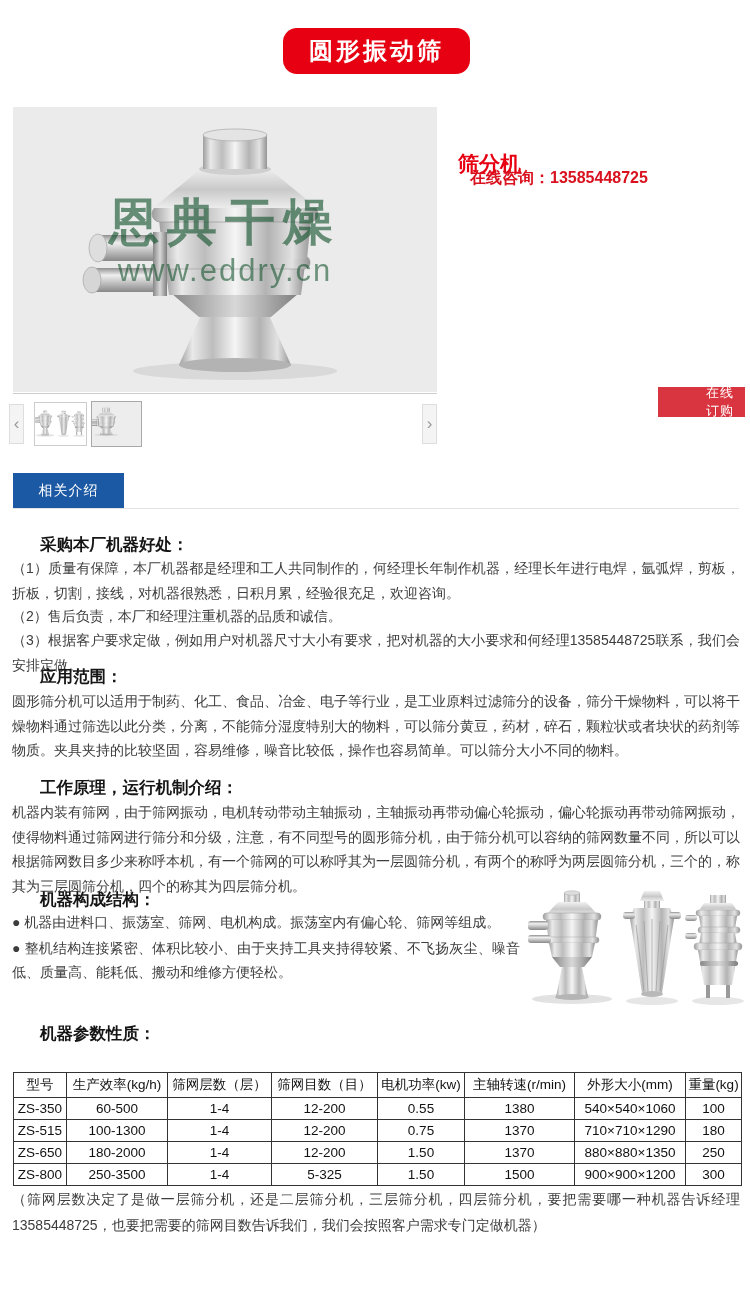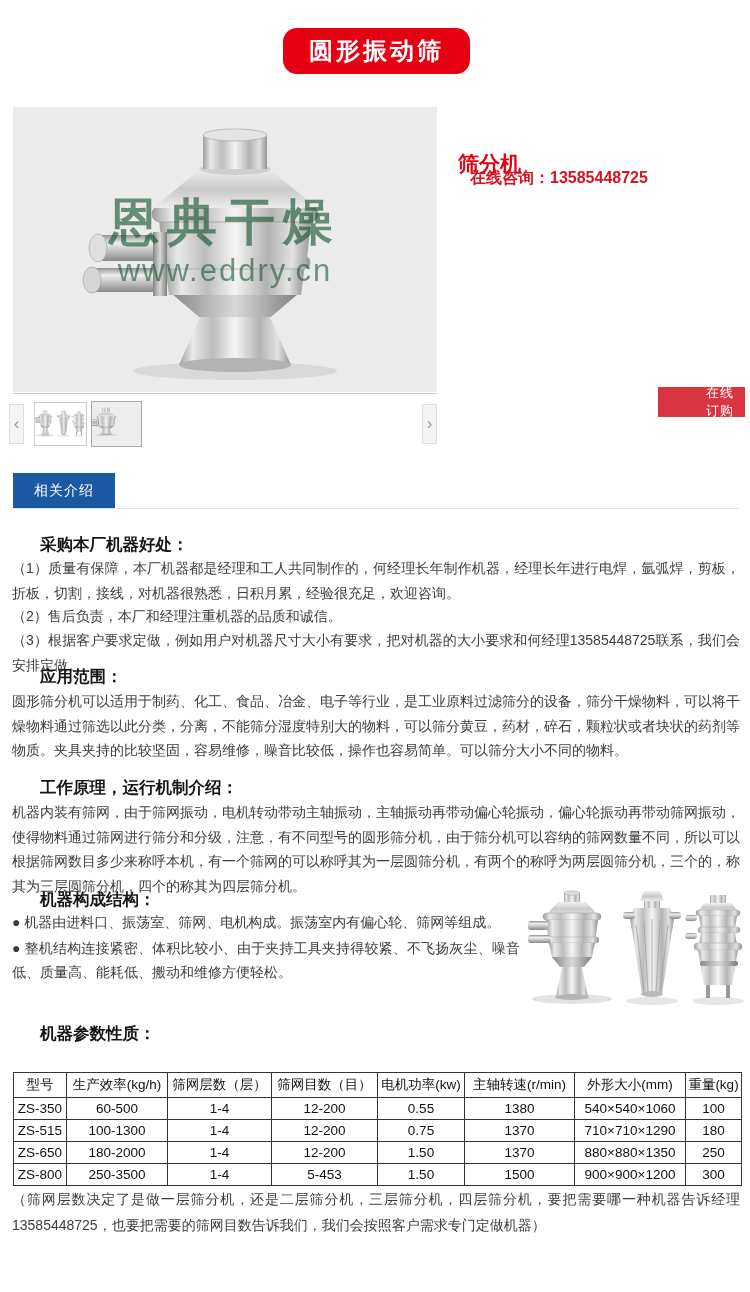--- a/index.html
+++ b/index.html
@@ -50,21 +50,21 @@
   .product-name { position:absolute; left:458px; top:116px; font-size:21px; font-weight:bold; color:var(--accent_red,#e60012);margin-top:34px; }
   .consult      { position:absolute; left:470px; top:168px; font-size:16px; font-weight:bold; color:#d9121f; }
   .order-btn {
     position:absolute; left:658px; top:387px; width:87px; height:30px;
     background:var(--order_red,#d93540); color:#fff; font-size:13px;
     display:flex; align-items:center; justify-content:center; cursor:pointer; letter-spacing:1px;padding-left:48px;
   }
 
   
   .tab {
-    position:absolute; left:13px; top:473px; width:102px; height:35px;
+    position:absolute; left:13px; top:473px; width:111px; height:35px;
     background:var(--tab_blue,#1c59a4); color:#fff; font-size:14px;
     display:flex; align-items:center; justify-content:center; cursor:pointer; letter-spacing:1px;
   }
   .tab-line { position:absolute; left:13px; top:508px; width:726px; height:1px; background:#e3e3e3; }
 
   
   .sec-h {
     position:absolute; left:40px; width:680px;
     font-size:16.5px; font-weight:bold; color:#151515; line-height:24px;
   }
@@ -300,21 +300,21 @@
         <td>12-200</td>
         <td>1.50</td>
         <td>1370</td>
         <td>880×880×1350</td>
         <td>250</td>
       </tr>
       <tr>
         <td>ZS-800</td>
         <td>250-3500</td>
         <td>1-4</td>
-        <td>5-453</td>
+        <td>5-325</td>
         <td>1.50</td>
         <td>1500</td>
         <td>900×900×1200</td>
         <td>300</td>
       </tr>
     </tbody>
 </table>
 
 <p class="body-p note">（筛网层数决定了是做一层筛分机，还是二层筛分机，三层筛分机，四层筛分机，要把需要哪一种机器告诉经理13585448725，也要把需要的筛网目数告诉我们，我们会按照客户需求专门定做机器）</p>
 

